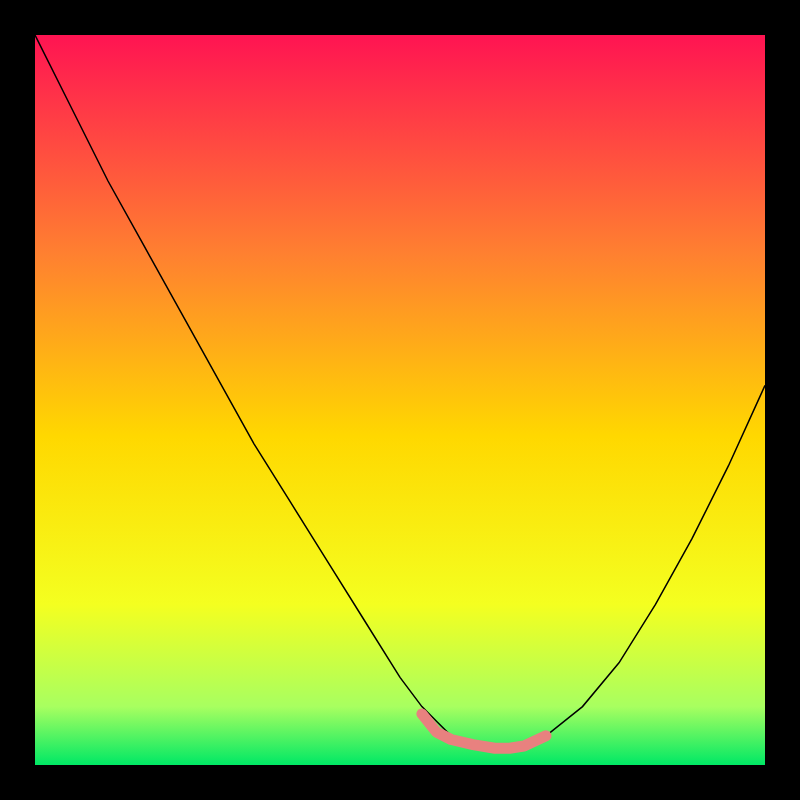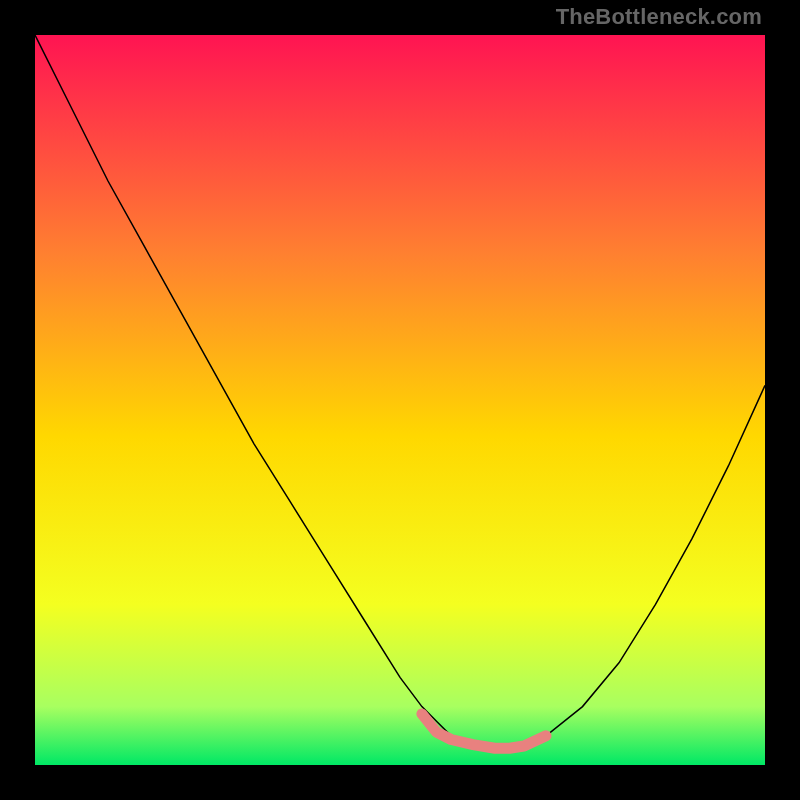--- a/index.html
+++ b/index.html
@@ -46,21 +46,20 @@
     left: 0;
     top: 0;
     width: 100%;
     height: 100%;
   }
 </style>
 </head>
 <body>
 <div class="frame">
 
-  <div class="watermark">TheBottleneck.com</div>
 
   <div class="plot-area">
     <svg class="gradient" viewBox="0 0 730 730" preserveAspectRatio="none">
       <defs>
         <linearGradient id="bg" x1="0" y1="0" x2="0" y2="1">
           <stop id="g0" offset="0%" stop-color="#ff1452"></stop>
           <stop id="g1" offset="30%" stop-color="#ff8030"></stop>
           <stop id="g2" offset="55%" stop-color="#ffd800"></stop>
           <stop id="g3" offset="78%" stop-color="#f4ff20"></stop>
           <stop id="g4" offset="92%" stop-color="#a8ff60"></stop>

